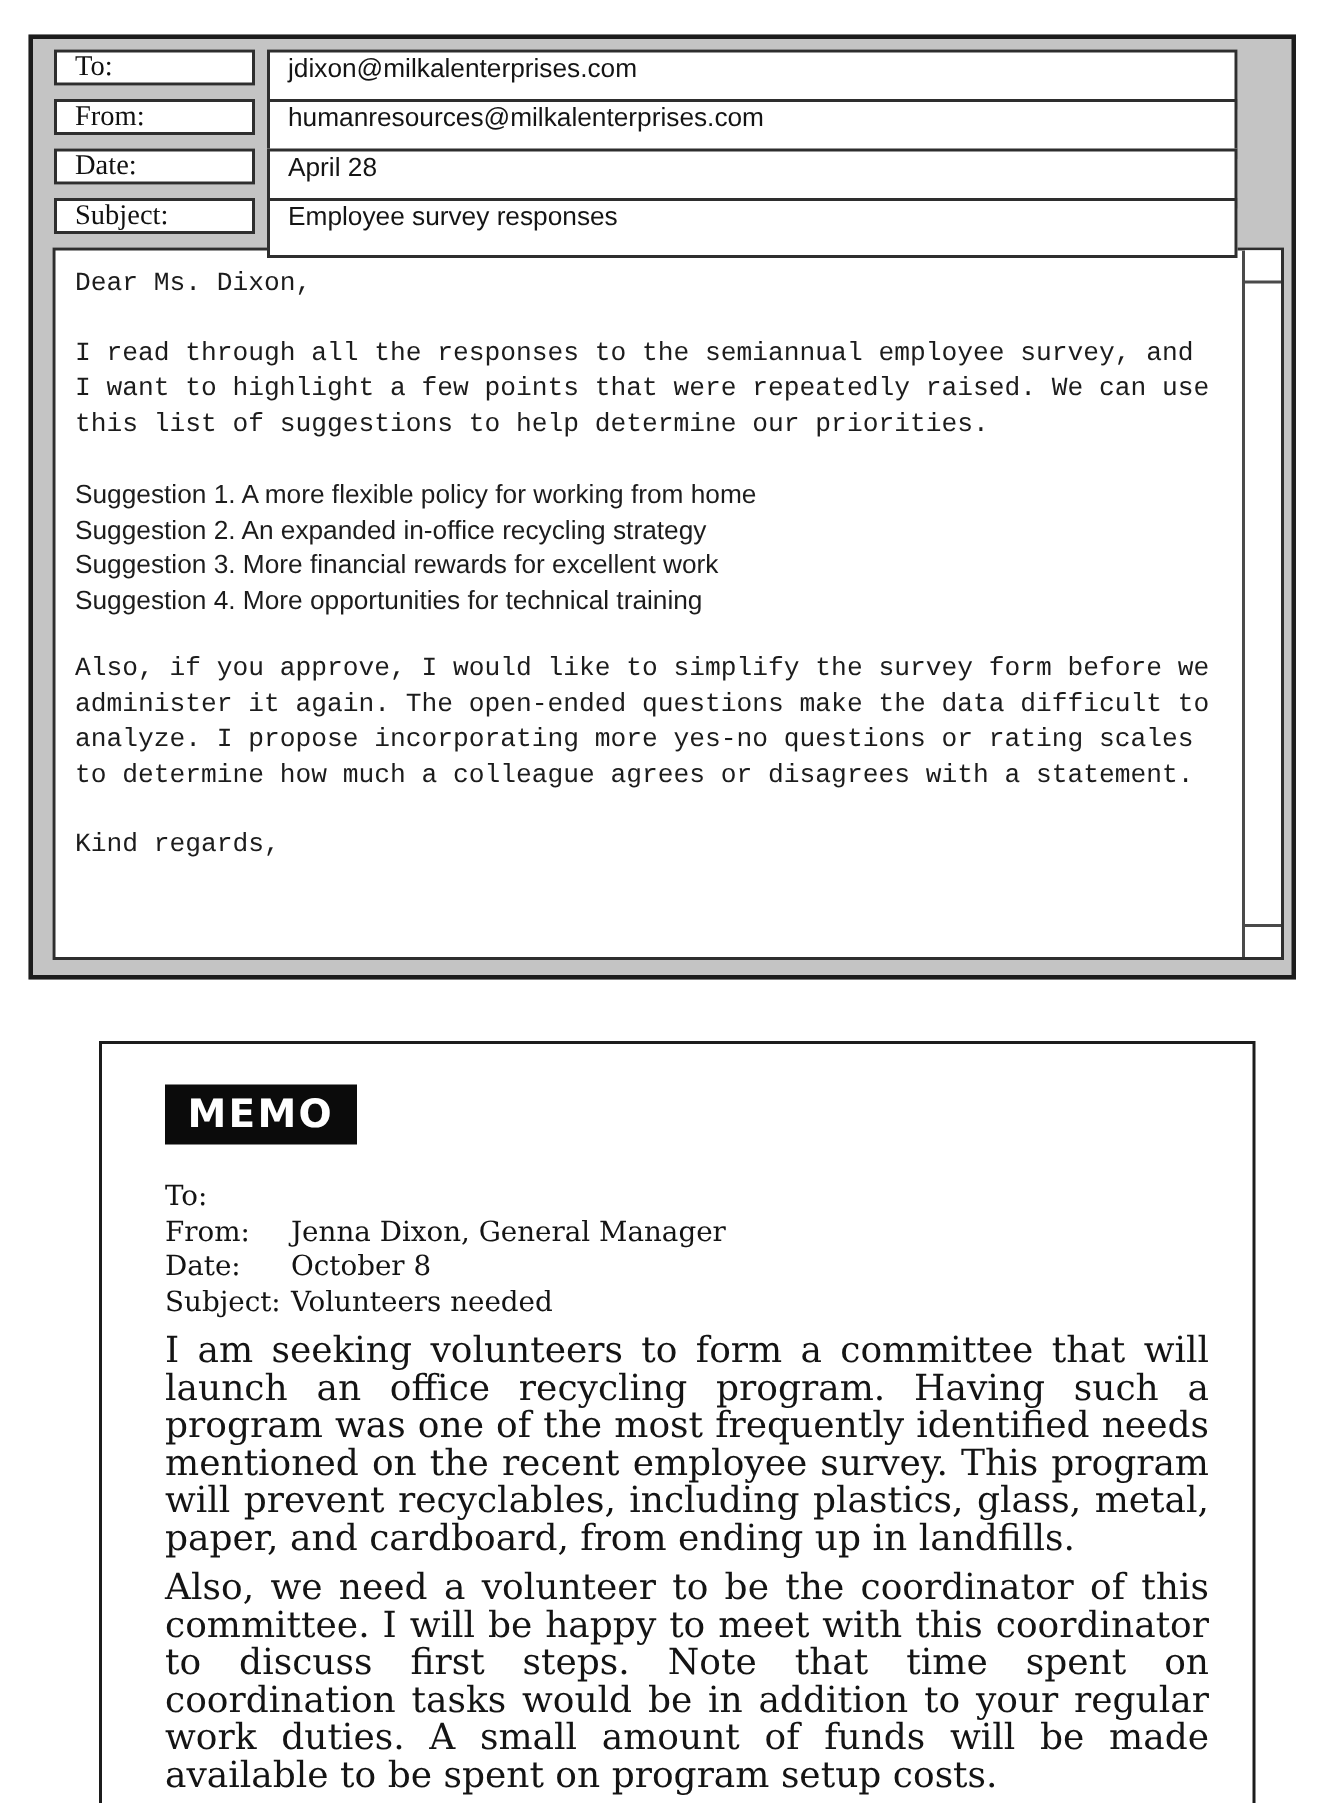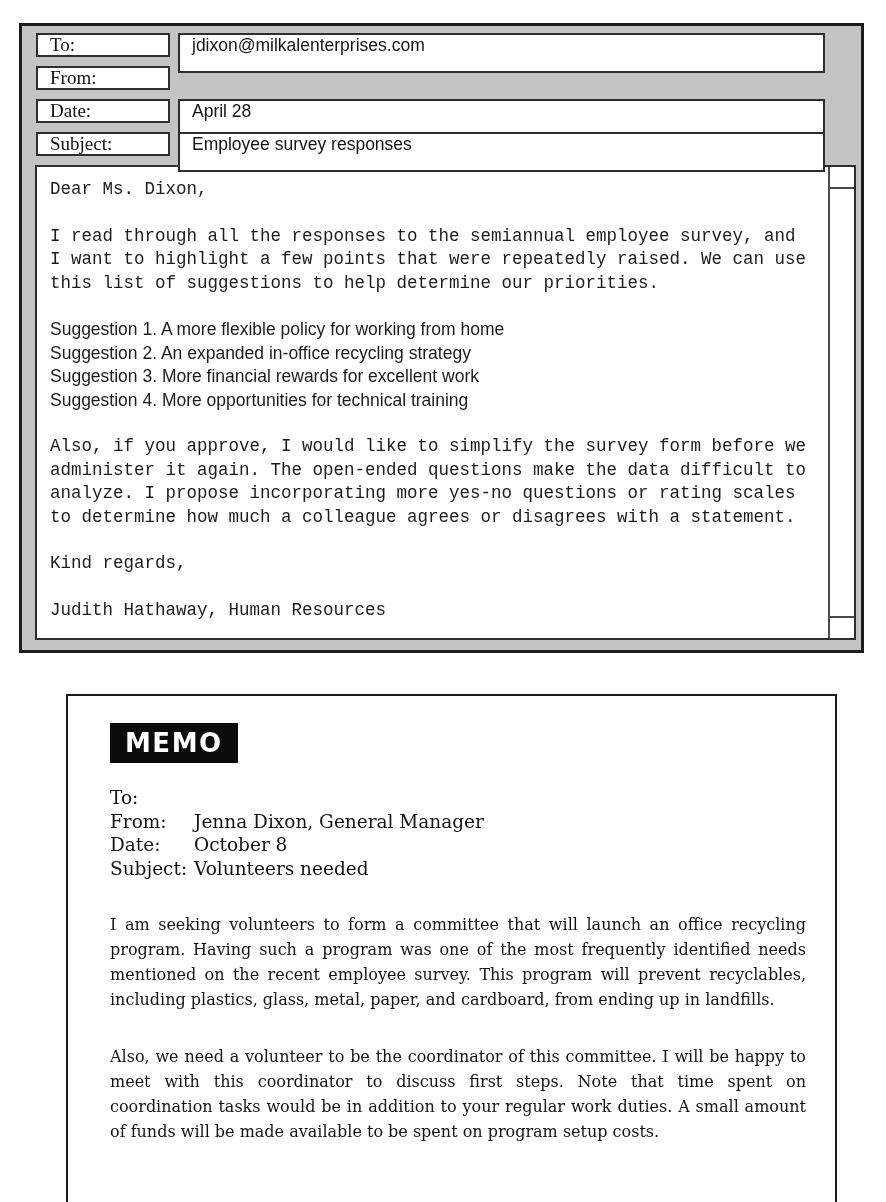--- a/index.html
+++ b/index.html
@@ -51,38 +51,39 @@
     display:inline-block; background:#0b0b0b; color:#ffffff;
     font-family:"DejaVu Sans", "Liberation Sans", sans-serif;
     font-weight:bold; font-size:26px; line-height:26px; letter-spacing:1.5px;
     padding:7px 15px 7px 15px;
   }
   .memo-header { margin-top:23px; font-size:18.5px; line-height:23.5px; }
   .memo-hrow { display:flex; }
   .memo-hlabel { width:84px; }
   .memo-hvalue { flex:1; }
   .memo-para {
-    margin-top:32px; font-size:16px; line-height:25px;
+    margin-top:8px; font-size:24px; line-height:25px;
     text-align:justify; text-justify:inter-word;
   }
 </style>
 </head>
 <body>
 
 <div class="page">
 
   <div class="email-panel">
 
     <div class="hdr-row">
       <div class="hdr-label">To:</div>
       <div class="hdr-value">jdixon@milkalenterprises.com</div>
     </div>
 
     <div class="hdr-row">
       <div class="hdr-label">From:</div>
+      <div class="hdr-value">humanresources@milkalenterprises.com</div>
     </div>
 
     <div class="hdr-row">
       <div class="hdr-label">Date:</div>
       <div class="hdr-value">April 28</div>
     </div>
 
     <div class="hdr-row">
       <div class="hdr-label">Subject:</div>
       <div class="hdr-value">Employee survey responses</div>
@@ -93,21 +94,20 @@
         <p>Dear Ms. Dixon,</p>
         <p>I read through all the responses to the semiannual employee survey, and I want to highlight a few points that were repeatedly raised. We can use this list of suggestions to help determine our priorities.</p>
         <div class="sugg-block">
           <div>Suggestion 1. A more flexible policy for working from home</div>
           <div>Suggestion 2. An expanded in-office recycling strategy</div>
           <div>Suggestion 3. More financial rewards for excellent work</div>
           <div>Suggestion 4. More opportunities for technical training</div>
         </div>
         <p>Also, if you approve, I would like to simplify the survey form before we administer it again. The open-ended questions make the data difficult to analyze. I propose incorporating more yes-no questions or rating scales to determine how much a colleague agrees or disagrees with a statement.</p>
         <p>Kind regards,</p>
-        <p>Judith Hathaway, Human Resources</p>
       </div>
       <div class="scrollbar">
         <div class="sb-btn top"></div>
         <div class="sb-track"></div>
         <div class="sb-btn bottom"></div>
       </div>
     </div>
   </div>
 
   <div class="memo-panel">

